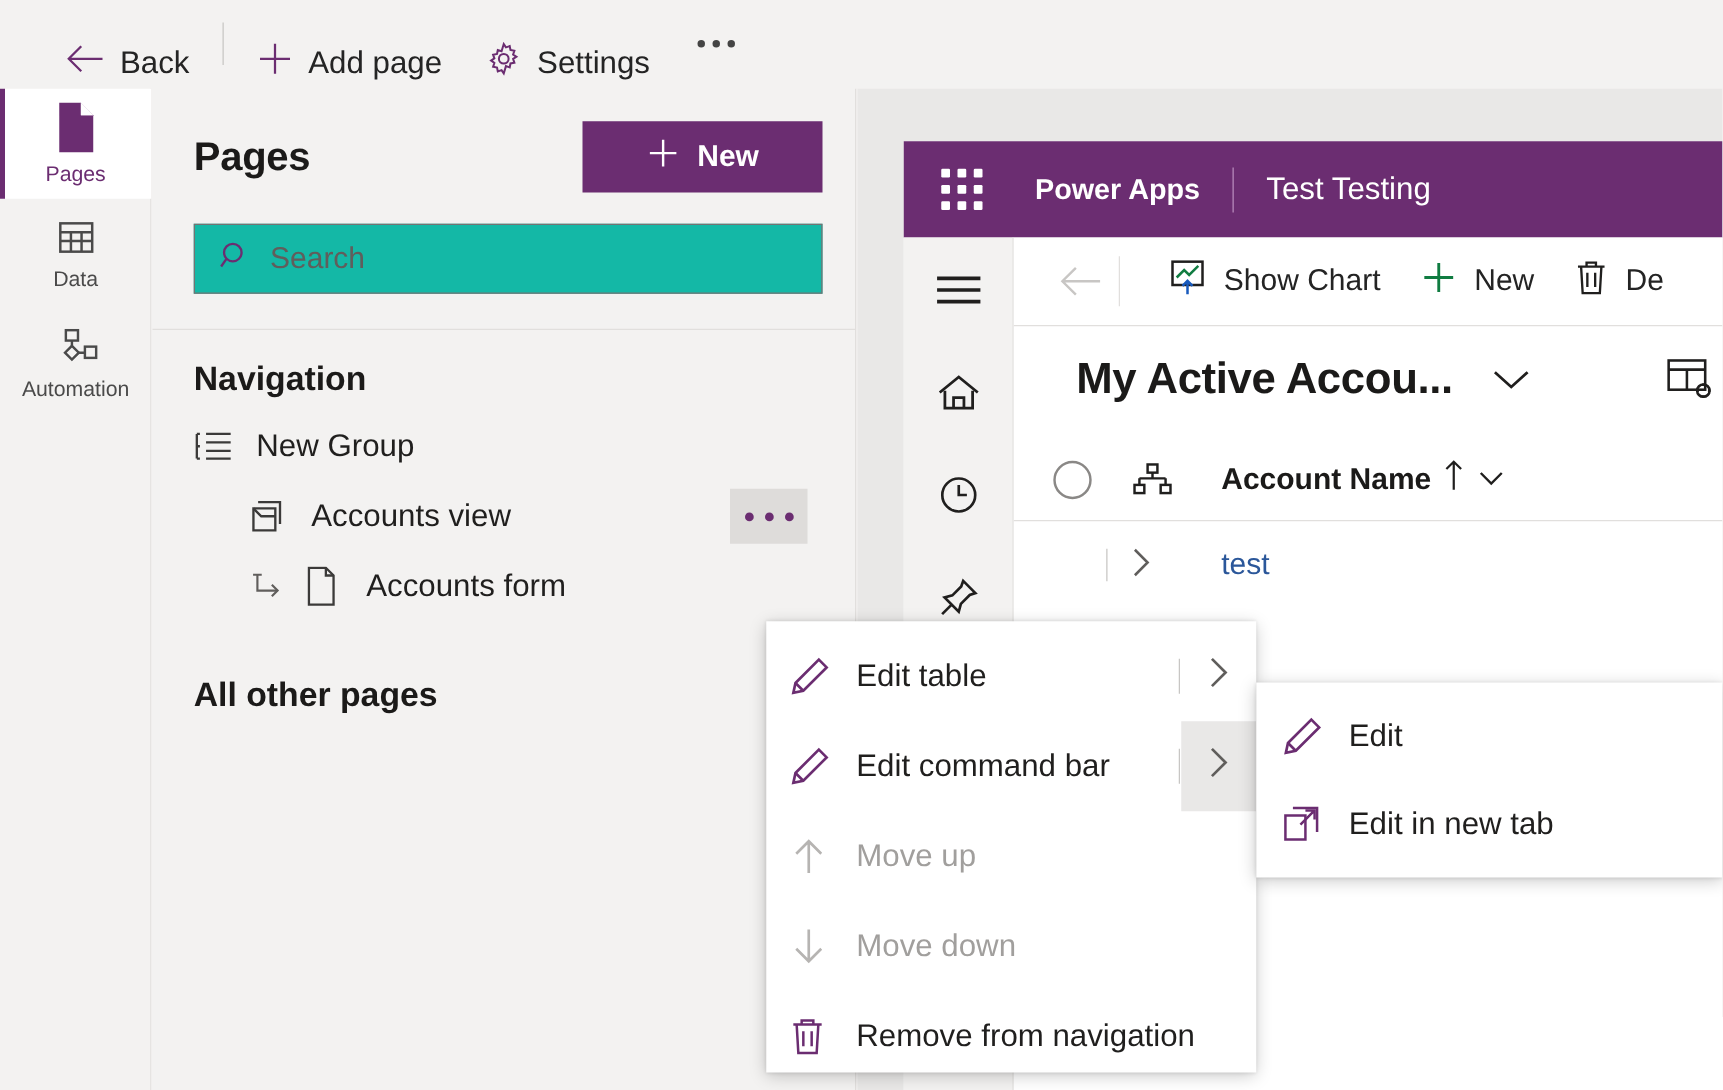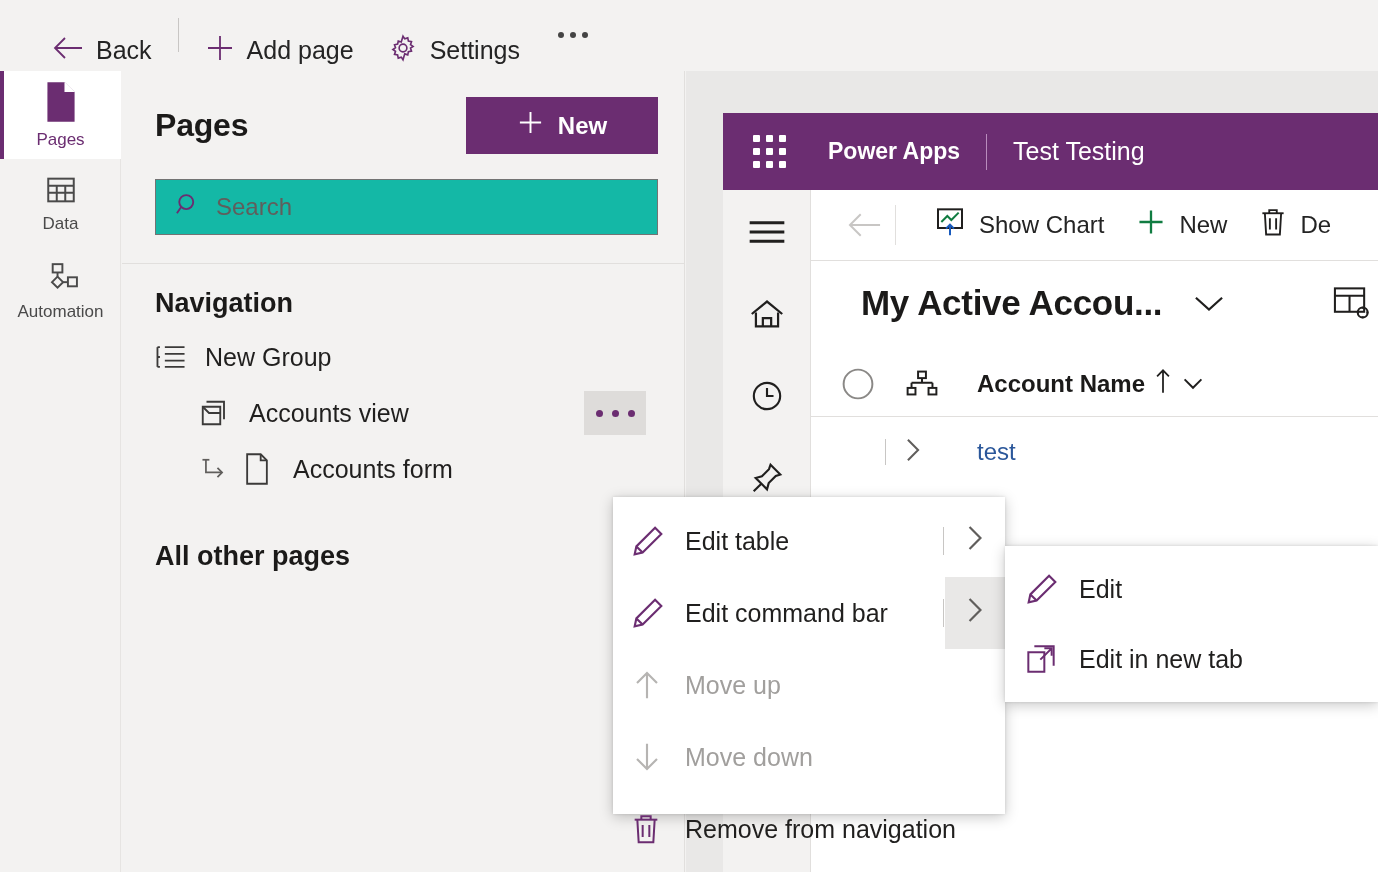--- a/index.html
+++ b/index.html
@@ -169,21 +169,21 @@
   .gh-check { width: 64px; display: flex; align-items: center; }
   .gh-hier { width: 72px; display: flex; align-items: center; }
   .gh-col { display: flex; align-items: center; gap: 9px; font-size: 24px; font-weight: bold; color: #1b1a19;}
   .grid-row { display: flex; align-items: center; height: 70px; padding-left: 30px; }
   .gr-expand { width: 136px; display: flex; align-items: center; gap: 16px; }
   .gr-expand .vline { width: 1px; height: 26px; background: #c8c6c4; margin-left: 44px;}
   .gr-cell-link { font-size: 24px; color: #2b579a; cursor: pointer; }
 
   
   .ctxmenu {
-    position: absolute; left: 613px; top: 497px; width: 392px; height: 317px;
+    position: absolute; left: 613px; top: 497px; width: 392px; height: 361px;
     background: #fff;
     box-shadow: 0 3px 13px rgba(0,0,0,0.22), 0 0 3px rgba(0,0,0,0.12);
     padding: 8px 0;
     z-index: 40;
   }
   .ctx-item {
     display: flex; align-items: center;
     height: 72px; padding-left: 18px; cursor: pointer;
     font-size: 25px; color: #201f1e; position: relative;
   }

